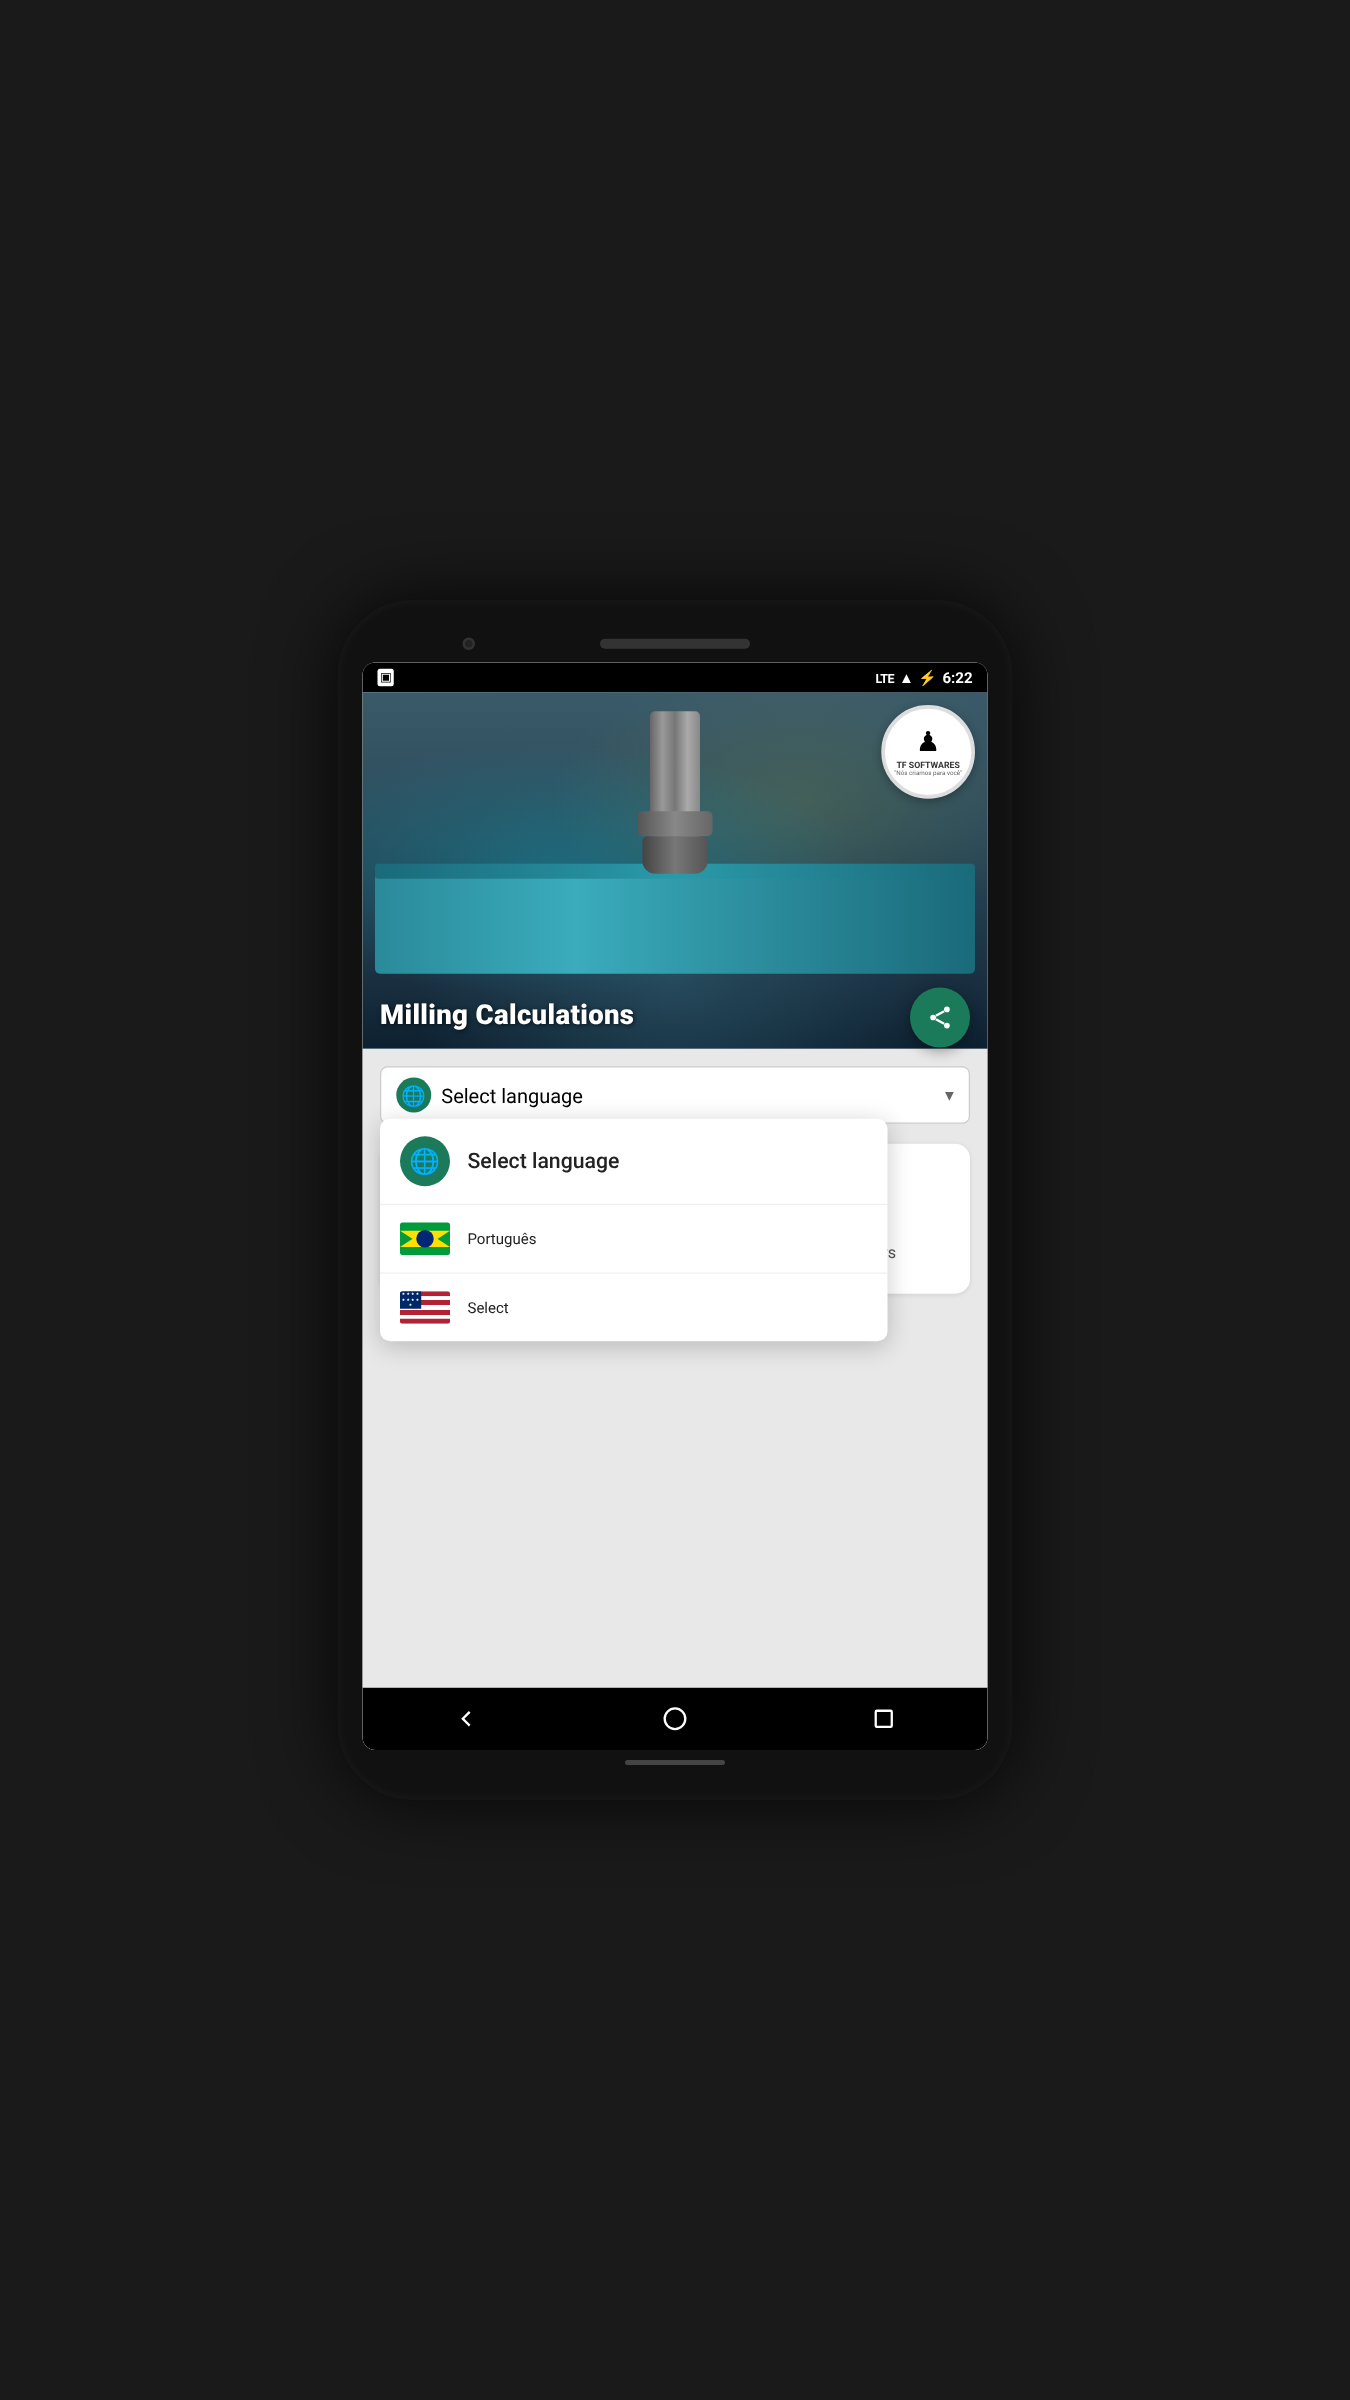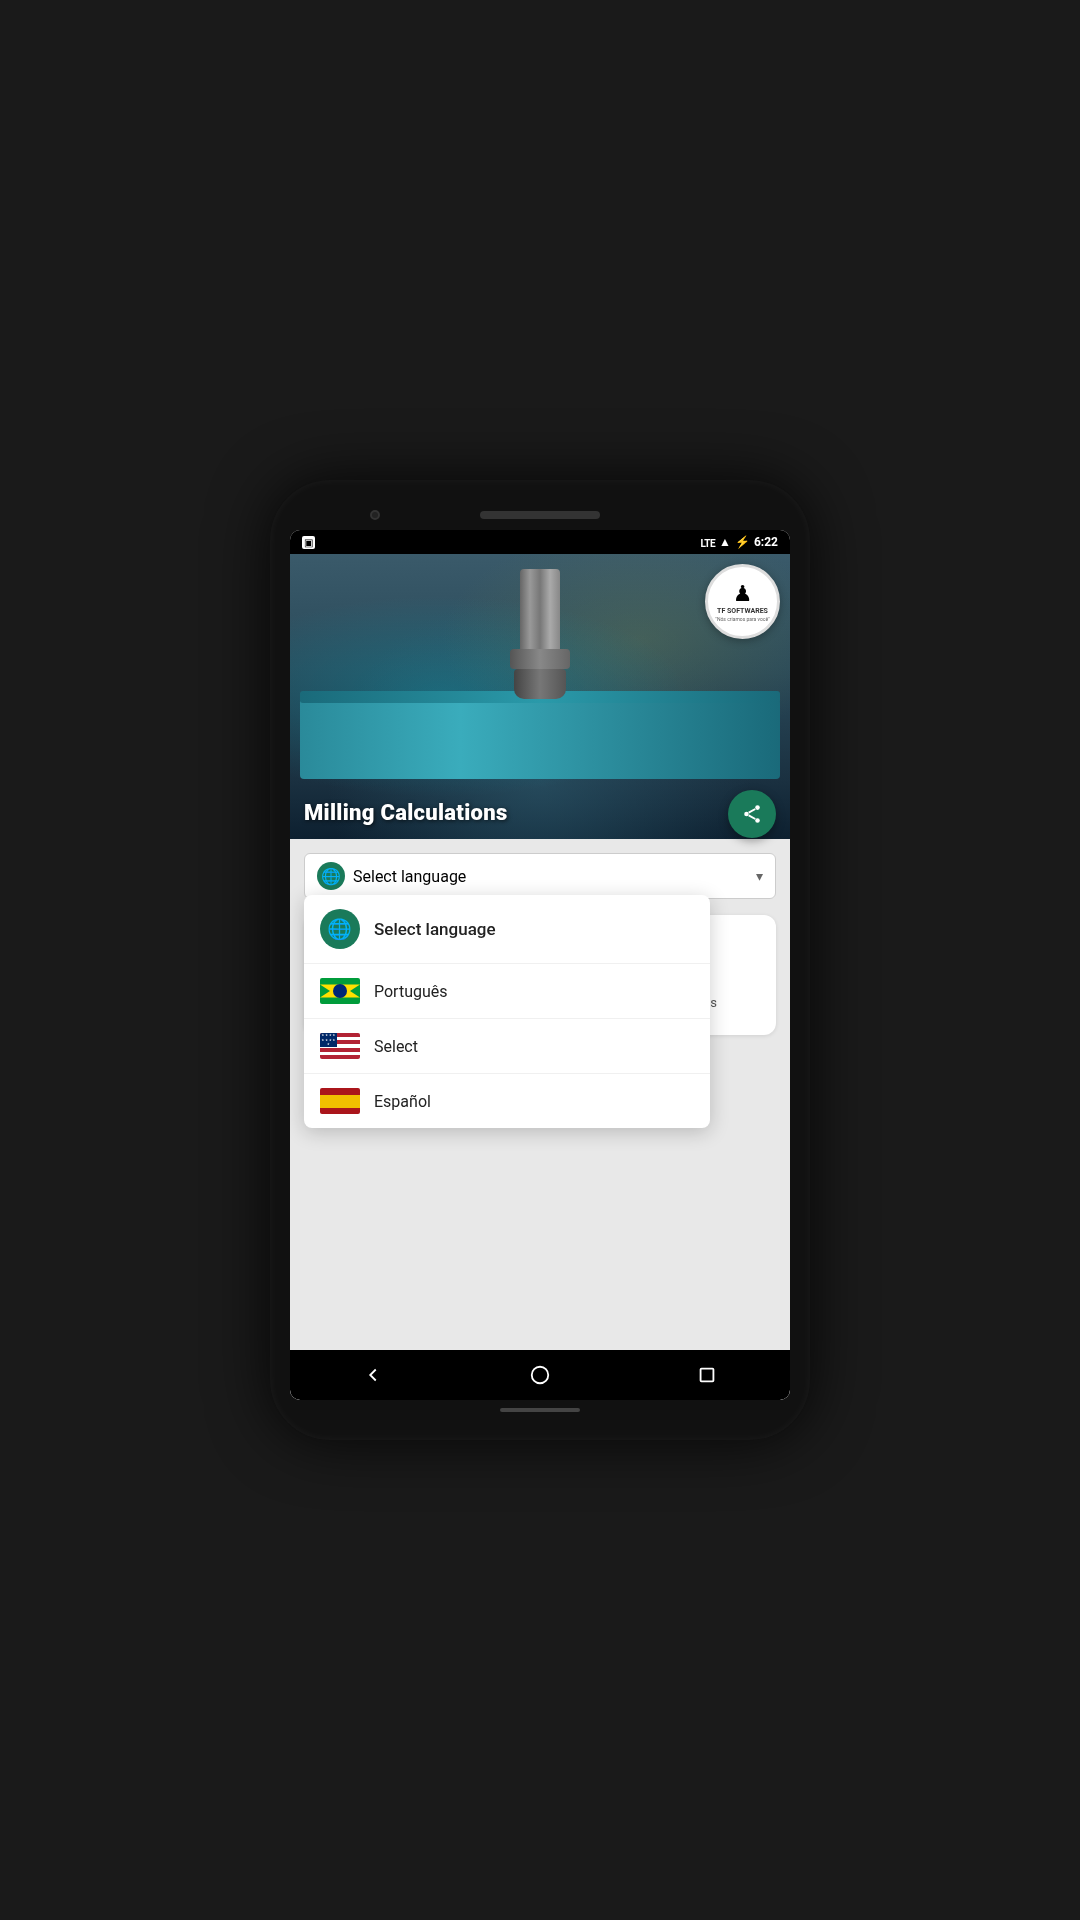--- a/index.html
+++ b/index.html
@@ -427,21 +427,21 @@
       background: #1a7a5a;
       border-radius: 50%;
       display: flex;
       align-items: center;
       justify-content: center;
       color: white;
       font-size: 20px;
     }
 
     .dropdown-item-label {
-      font-size: 16px;
+      font-size: 12px;
       color: #222;
       font-weight: 400;
     }
 
     .dropdown-item-label.select-label {
       font-size: 17px;
       font-weight: 500;
     }
 
     
@@ -619,28 +619,20 @@
                 <span class="flag-us-star">★</span>
                 <span class="flag-us-star">★</span>
               <span class="flag-us-star">★</span>
                 <span class="flag-us-star">★</span>
                 <span class="flag-us-star">★</span>
             </div>
           </div>
           <span class="dropdown-item-label">Select</span>
         </div>
 
-        <div class="dropdown-item">
-          <div class="flag-icon flag-es">
-            <div class="flag-es-top"></div>
-            <div class="flag-es-mid"></div>
-            <div class="flag-es-bot"></div>
-          </div>
-          <span class="dropdown-item-label">Español</span>
-        </div>
 
       </div>
 
       <div class="cards-row">
         <div class="feature-card">
           <div class="card-icon">✏️</div>
           <span class="card-label">Calculations</span>
         </div>
         <div class="feature-card">
           <div class="card-icon">📋</div>

